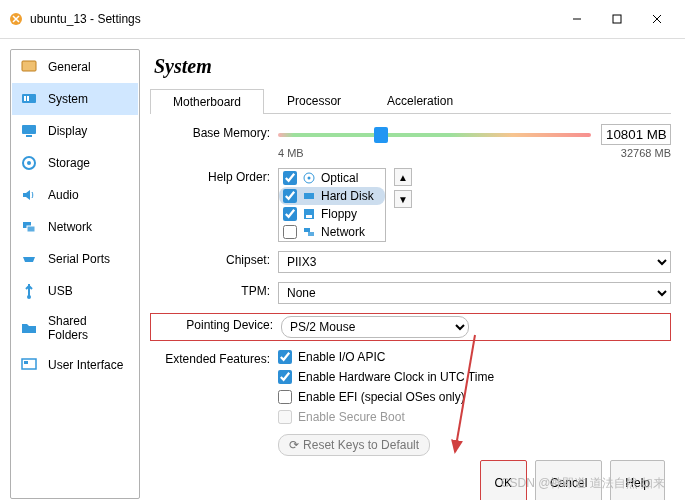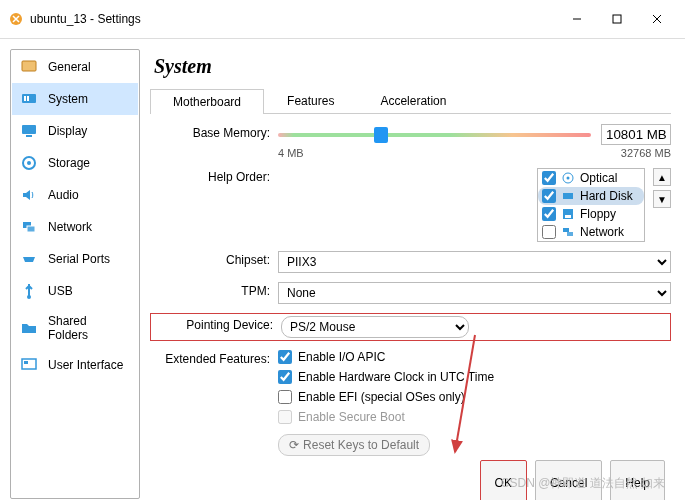--- a/index.html
+++ b/index.html
@@ -21,21 +21,21 @@
 .main { flex: 1; display: flex; flex-direction: column; padding-right: 4px; }
 .page-title { font-family: "Times New Roman", serif; font-size: 20px; font-weight: bold; font-style: italic; margin: 6px 0 10px 4px; }
 
 .tabs { display: flex; border-bottom: 1px solid #ccc; margin-bottom: 10px; }
 .tab { padding: 5px 22px; border: 1px solid transparent; border-bottom: none; font-size: 12px; cursor: pointer; }
 .tab.active { border-color: #ccc; background: #fff; position: relative; top: 1px; }
 
 .form { display: flex; flex-direction: column; gap: 9px; }
 .row { display: flex; align-items: flex-start; }
 .lbl { width: 128px; text-align: right; padding-right: 8px; font-size: 12px; padding-top: 2px; }
-.ctrl { flex: 1; display: flex; flex-direction: column; gap: 2px; justify-content: flex-end; }
+.ctrl { flex: 1; display: flex; flex-direction: column; gap: 2px; }
 
 .slider-wrap { display: flex; align-items: center; gap: 10px; }
 .slider { flex: 1; position: relative; height: 16px; }
 .track { position: absolute; top: 6px; left: 0; right: 0; height: 4px; background: linear-gradient(to right, #f7b0b0 0%, #9de09d 5%, #9de09d 55%, #f7c590 75%, #f79090 100%); border-radius: 2px; }
 .thumb { position: absolute; top: 0px; width: 14px; height: 16px; background: #2196f3; border-radius: 2px; transform: translateX(-7px); }
 .thumb::after{content:'';position:absolute;bottom:-5px;left:2px;border:5px solid transparent;border-top-color:#2196f3;}
 .memval { border: 1px solid #bbb; padding: 2px 4px; width: 70px; text-align: right; background: #fff; }
 .range-labels { display: flex; justify-content: space-between; font-size: 11px; color: #555; }
 
 .bootlist { border: 1px solid #bbb; width: 108px; background: #fff; }
@@ -180,21 +180,21 @@
         </span>
       <span class="nav-label">User Interface</span>
     </div>
   </div>
 
   <div class="main">
     <div class="page-title">System</div>
 
     <div class="tabs">
       <div class="tab active">Motherboard</div>
-      <div class="tab">Features</div>
+      <div class="tab">Processor</div>
       <div class="tab">Acceleration</div>
     </div>
 
     <div class="form">
 
       <div class="row">
         <div class="lbl">Base Memory:</div>
         <div class="ctrl">
           <div class="slider-wrap">
             <div class="slider">

